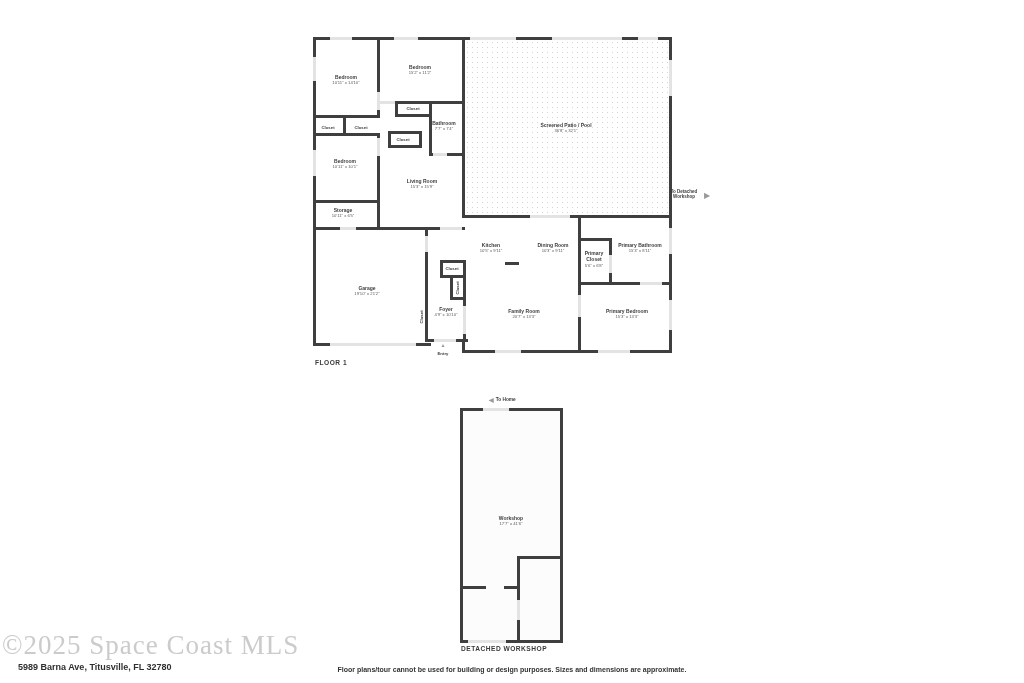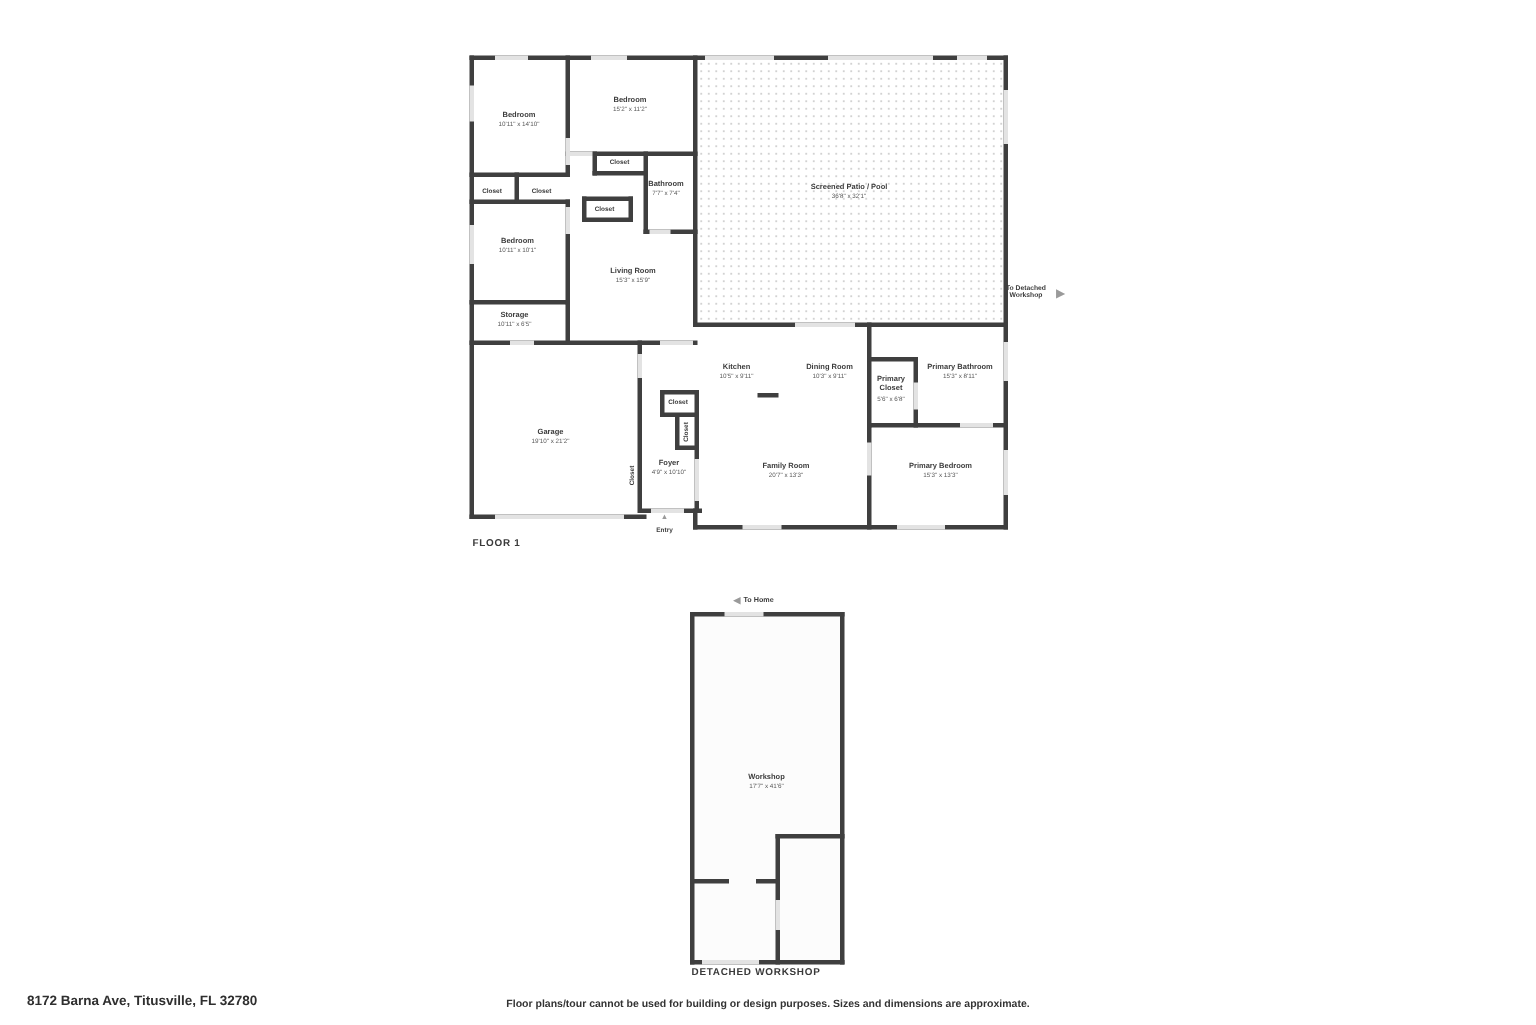--- a/index.html
+++ b/index.html
@@ -204,16 +204,17 @@
   <div class="tohome" style="left:489px;top:396px">
     <span class="arrow">◀</span>
     <span>To Home</span>
   </div>
 
   <div class="rlabel" style="left:511px;top:521px">
     <div class="rname">Workshop</div>
     <div class="rdims">17'7" x 41'6"</div>
   </div>
 
-  <div class="address">8172 Barna Ave, Titusville, FL 32780</div>
+  <div class="watermark">©2025 Space Coast MLS</div>
+  <div class="address">5989 Barna Ave, Titusville, FL 32780</div>
   <div class="disclaimer">Floor plans/tour cannot be used for building or design purposes. Sizes and dimensions are approximate.</div>
 
 </div>
 
 </body></html>

